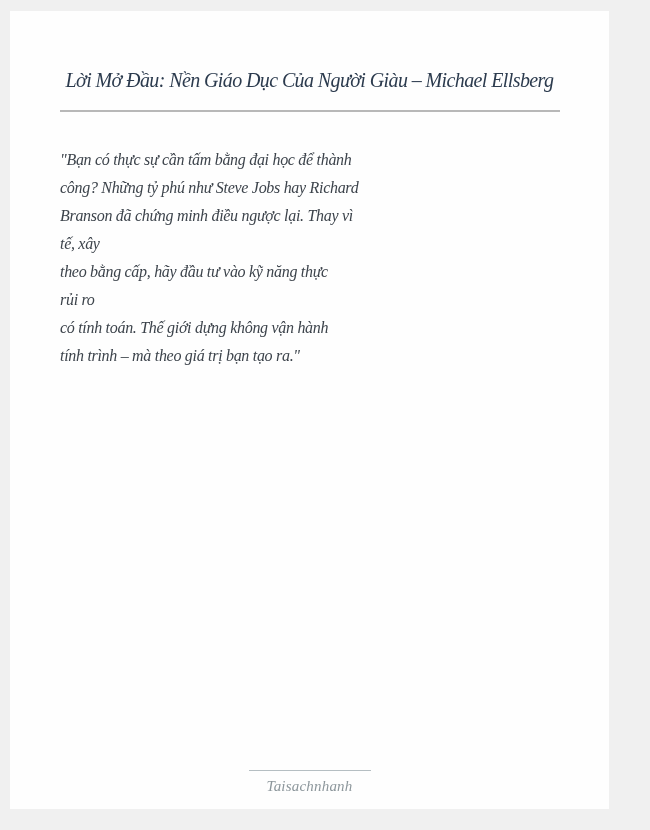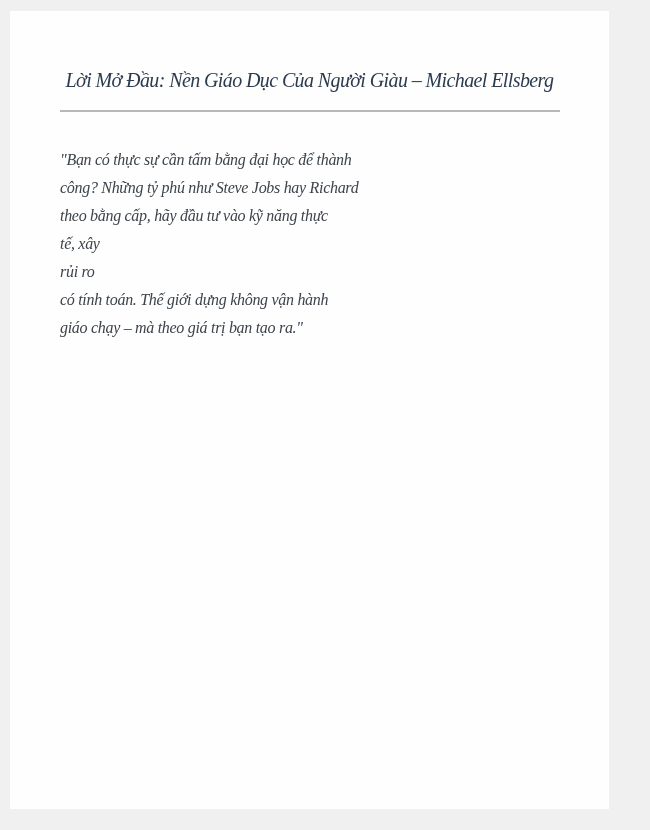--- a/index.html
+++ b/index.html
@@ -85,22 +85,27 @@
 <div class="viewport">
   <div class="page">
 
     <h1 class="page-title">Lời Mở Đầu: Nền Giáo Dục Của Người Giàu – Michael Ellsberg</h1>
 
     <div class="title-divider"></div>
 
     <div class="body-text">
       <div class="body-line">"Bạn có thực sự cần tấm bằng đại học để thành</div>
       <div class="body-line">công? Những tỷ phú như Steve Jobs hay Richard</div>
+      <div class="body-line">Branson đã chứng minh điều ngược lại. Thay vì</div>
+      <div class="body-line">tế, xây</div>
       <div class="body-line">theo bằng cấp, hãy đầu tư vào kỹ năng thực</div>
-      <div class="body-line">tế, xây</div>
       <div class="body-line">rủi ro</div>
       <div class="body-line">có tính toán. Thế giới dựng không vận hành</div>
-      <div class="body-line">giáo chạy – mà theo giá trị bạn tạo ra."</div>
+      <div class="body-line">tính trình – mà theo giá trị bạn tạo ra."</div>
     </div>
 
+    <div class="page-footer">
+      <div class="footer-divider"></div>
+      <div class="footer-brand">Taisachnhanh</div>
+    </div>
 
   </div>
 </div>
 
 </body></html>

